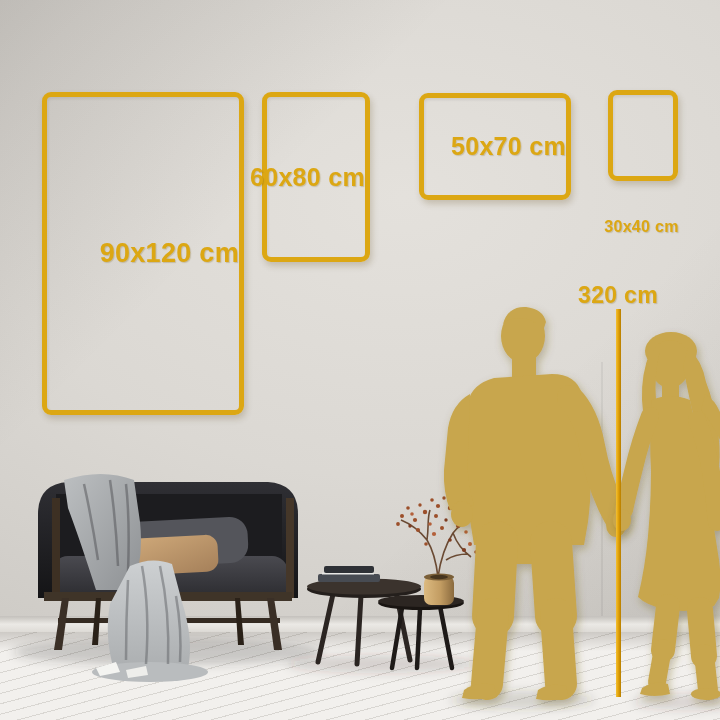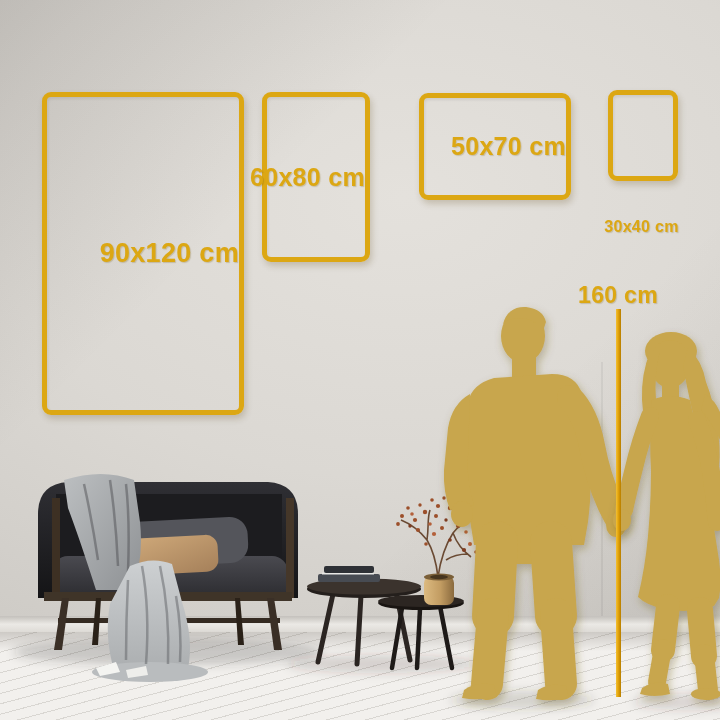--- a/index.html
+++ b/index.html
@@ -174,21 +174,21 @@
   </div>
   <div class="frame f2">
     <span class="lbl">60x80 cm</span>
   </div>
   <div class="frame f3">
     <span class="lbl">50x70 cm</span>
   </div>
   <div class="frame f4"></div>
   <div class="lbl lbl-30">30x40 cm</div>
 
-  <div class="lbl lbl-180">160 cm</div>
+  <div class="lbl lbl-180">320 cm</div>
 
   <svg class="layer" viewBox="0 0 720 720">
     <defs>
       <filter id="figShadow" x="-30%" y="-10%" width="160%" height="130%">
         <feDropShadow dx="2" dy="4" stdDeviation="4" flood-color="#6b5a22" flood-opacity="0.35"></feDropShadow>
       </filter>
     </defs>
     <ellipse cx="522" cy="700" rx="72" ry="9" fill="rgba(70,60,40,.16)" filter="url(#soft)"></ellipse>
     <ellipse cx="688" cy="702" rx="55" ry="8" fill="rgba(70,60,40,.14)" filter="url(#soft)"></ellipse>
 

